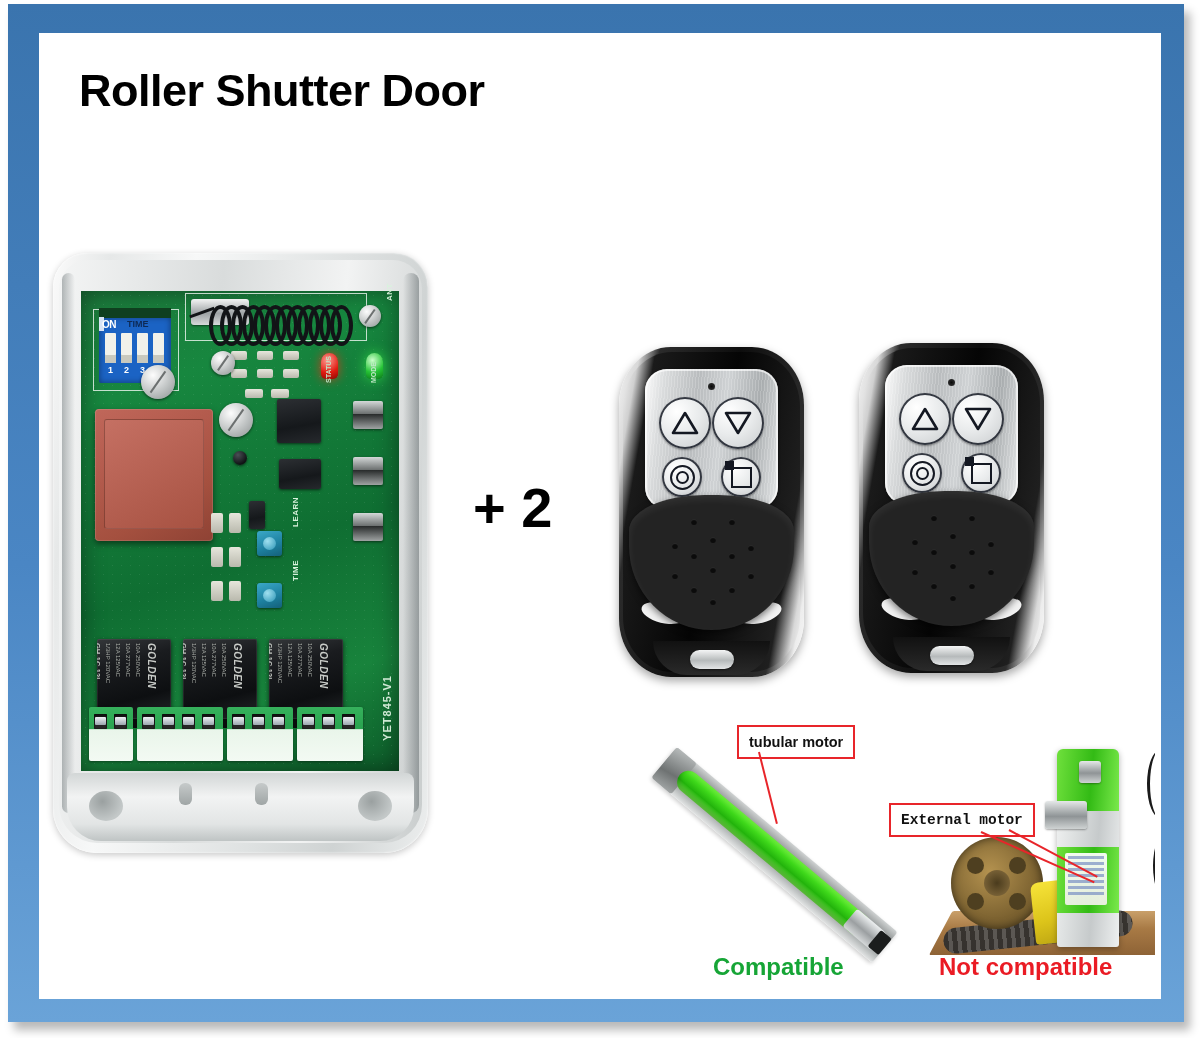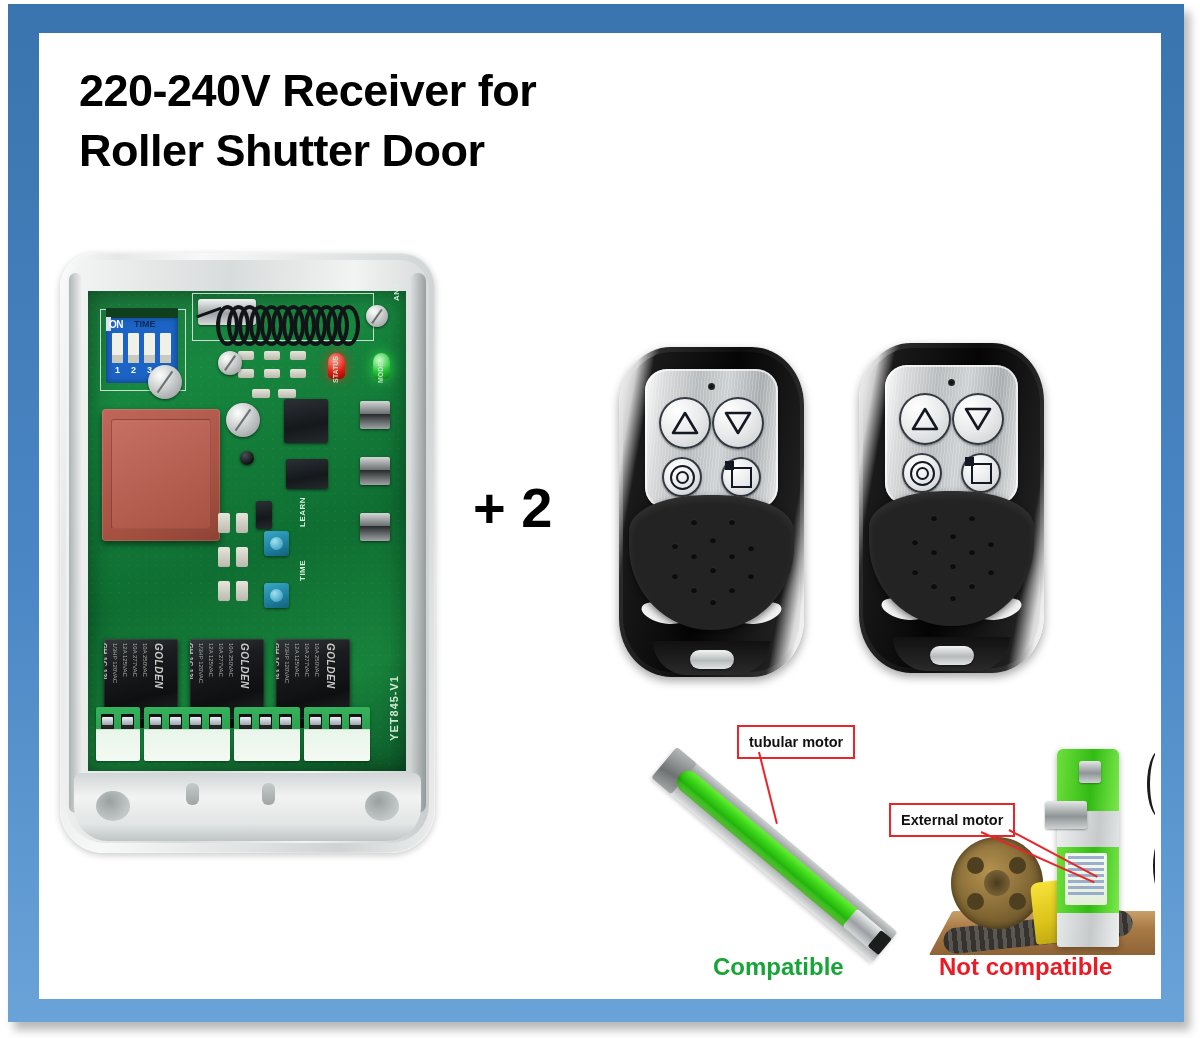--- a/index.html
+++ b/index.html
@@ -14,21 +14,21 @@
   .frame-inner-line{position:absolute;left:31px;top:29px;width:1118px;height:962px;
          border:2px solid #ffffff;background:#fff;}
   .canvas{position:absolute;left:33px;top:31px;width:1114px;height:958px;background:#fff;overflow:hidden;}
 
   
   .title{position:absolute;left:38px;top:26px;width:760px;
          font-family:"Liberation Sans",sans-serif;font-weight:bold;font-size:45px;
          line-height:1.33;color:#000;letter-spacing:-.5px;}
 
   
-  .receiver{position:absolute;left:19px;top:218px;width:375px;height:600px;}
+  .receiver{position:absolute;left:12px;top:218px;width:375px;height:600px;}
   .case{position:absolute;inset:0;border-radius:34px 34px 44px 44px;
         background:linear-gradient(100deg,#fbfbfb 0%,#e6e8e8 12%,#f7f8f8 30%,#dfe2e2 62%,#cfd3d3 80%,#eceeee 100%);
         box-shadow:0 2px 7px rgba(0,0,0,.22), inset 0 0 2px #fff;}
   .case-rim{position:absolute;left:6px;top:7px;right:6px;bottom:10px;border-radius:29px 29px 38px 38px;
         background:linear-gradient(95deg,#f4f5f5,#d9dcdc 40%,#f2f3f3 70%,#c9cdcd);}
   .case-shadow-l{position:absolute;left:9px;top:20px;width:13px;bottom:40px;border-radius:12px;
         background:linear-gradient(90deg,rgba(120,128,130,.55),rgba(255,255,255,0));}
   .case-shadow-r{position:absolute;right:9px;top:20px;width:16px;bottom:40px;border-radius:12px;
         background:linear-gradient(270deg,rgba(110,118,120,.6),rgba(255,255,255,0));}
   .case-bottom{position:absolute;left:14px;right:14px;bottom:12px;height:68px;border-radius:8px 8px 34px 34px;
@@ -230,21 +230,20 @@
 </head>
 <body>
 
 <div class="page">
   <div class="frame">
     <div class="frame-inner-line"></div>
 
     <div class="canvas">
 
       <div class="title">
-        <div>220-240V Receiver for</div>
         <div>Roller Shutter Door</div>
       </div>
 
       <div class="receiver">
         <div class="case"></div>
         <div class="case-rim"></div>
         <div class="case-shadow-l"></div>
         <div class="case-shadow-r"></div>
 
         <div class="pcb">
@@ -513,20 +512,20 @@
           <div class="bracket" style="top:52px;"></div>
           <div class="bracket" style="top:12px;left:22px;width:22px;height:22px;"></div>
         </div>
         <div class="wires">
           <div class="wire" style="left:6px;top:4px;"></div>
 
           <div class="wire" style="left:12px;top:86px;"></div>
         </div>
 
       </div>
-      <div class="callout" style="left:848px;top:768px;">External motor</div>
+      <div class="callout" style="left:848px;top:768px;font-family:Liberation Mono, monospace;">External motor</div>
       <div class="calloutline" style="left:940px;top:796px;width:124px;transform:rotate(24deg);"></div>
       <div class="calloutline" style="left:968px;top:794px;width:100px;transform:rotate(28deg);"></div>
       <div class="caption cap-no" style="left:898px;top:918px;">Not compatible</div>
 
     </div>
   </div>
 </div>
 
 </body></html>

